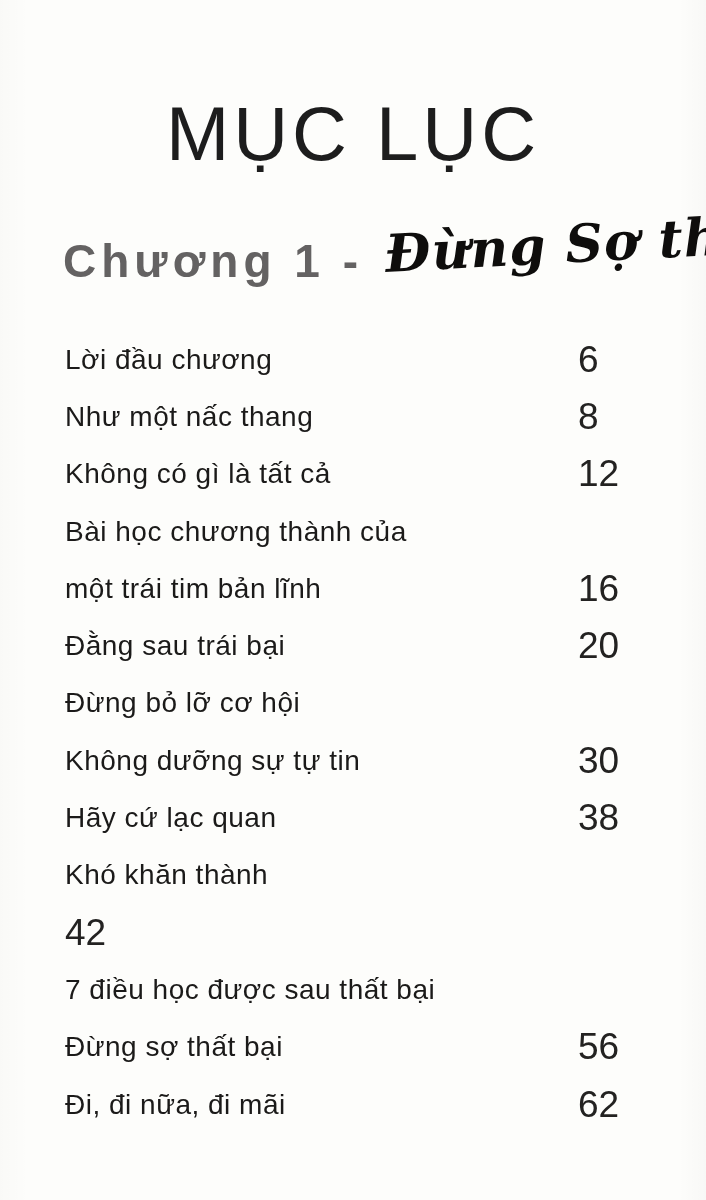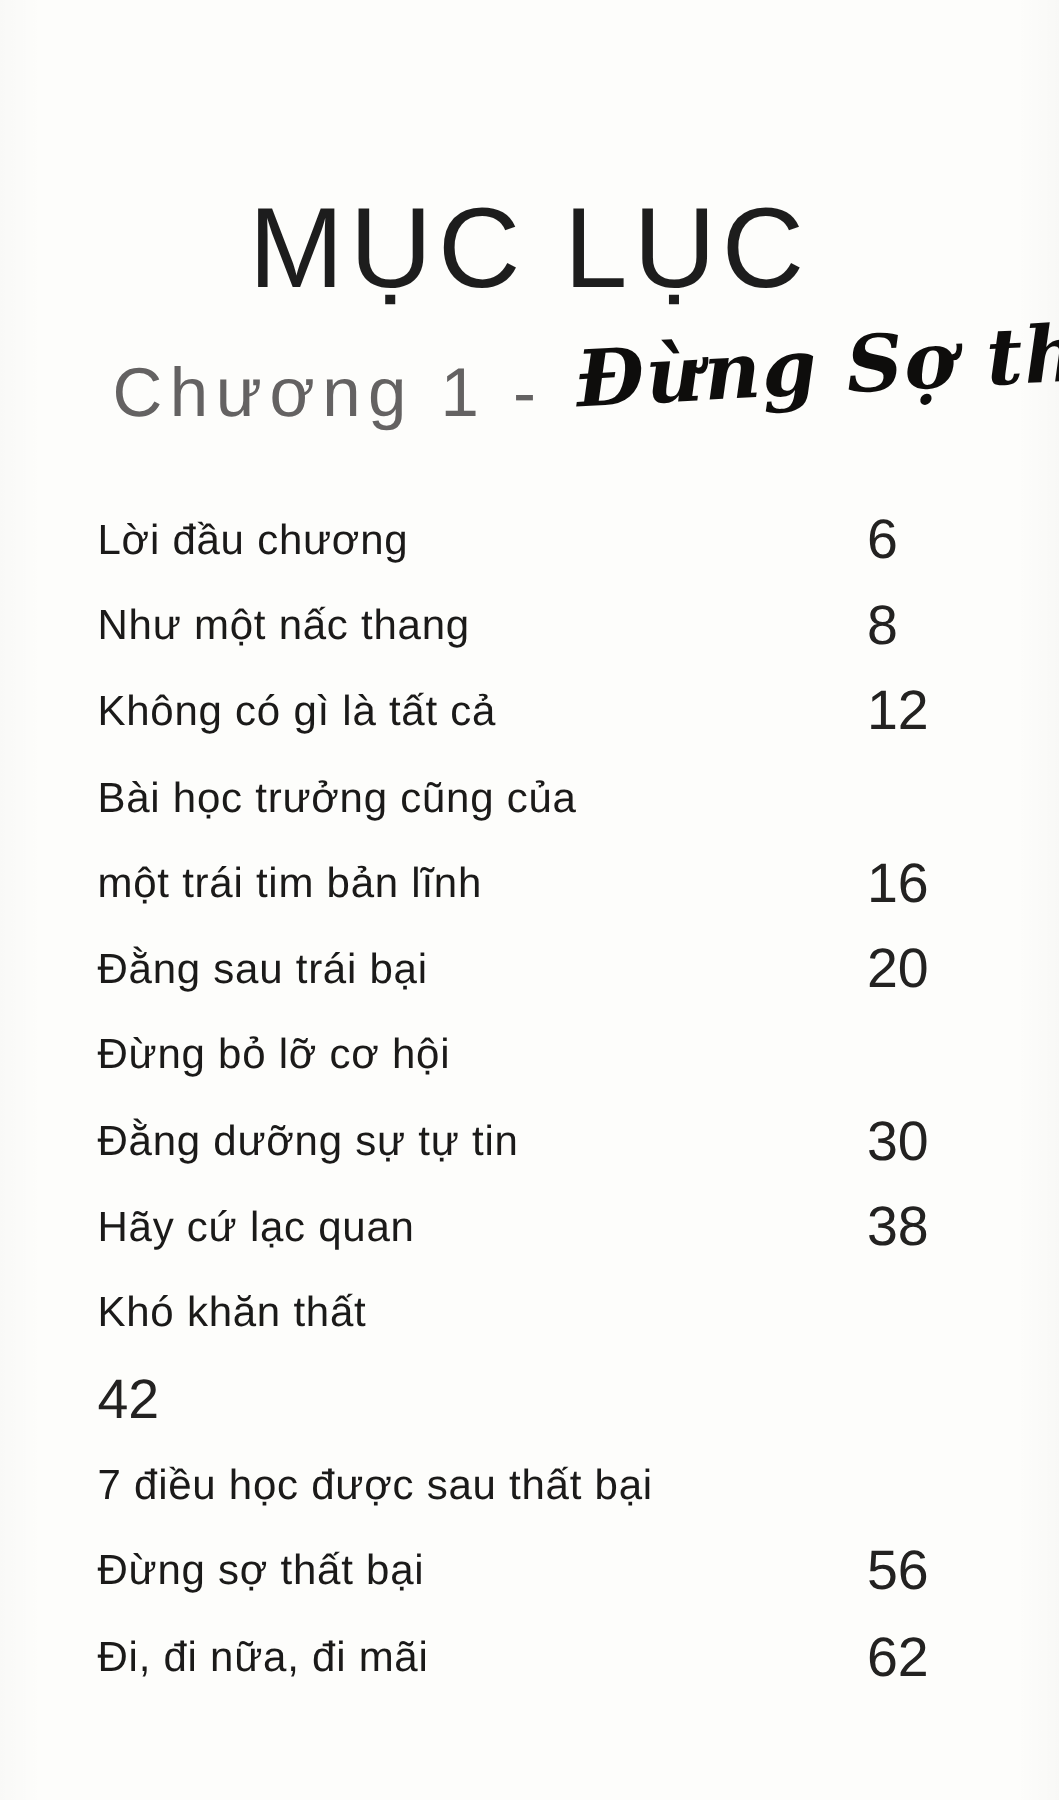--- a/index.html
+++ b/index.html
@@ -25,39 +25,37 @@
     position: absolute;
     top: 92px;
     left: 0;
     width: 100%;
     text-align: center;
     font-size: 76px;
     font-weight: 300;
     letter-spacing: 4px;
     color: #1d1d1d;
     line-height: 1.1;
-    margin-top: 32px;
   }
   .chapter {
     position: absolute;
     top: 218px;
     left: 63px;
     right: 20px;
     display: flex;
     align-items: flex-start;
     white-space: nowrap;
   }
   .chapter-label {
     font-size: 46px;
-    font-weight: 400;
+    font-weight: 700;
     letter-spacing: 5px;
     color: #646262;
     line-height: 1.3;
     padding-top: 14px;
-    margin-left: 12px;
   }
   .chapter-name {
     font-family: "DejaVu Serif", serif;
     font-style: italic;
     font-weight: 700;
     font-size: 52px;
     color: #0e0d0c;
     margin-left: 24px;
     transform: rotate(-3deg);
     transform-origin: left bottom;
@@ -111,50 +109,50 @@
     <span class="toc-title">Như một nấc thang</span>
     <span class="toc-page">8</span>
   </div>
 
   <div class="toc-row">
     <span class="toc-title">Không có gì là tất cả</span>
     <span class="toc-page">12</span>
   </div>
 
   <div class="toc-row">
-    <span class="toc-title">Bài học trưởng cũng của</span>
+    <span class="toc-title">Bài học chương thành của</span>
     <span class="toc-page"></span>
   </div>
 
   <div class="toc-row">
     <span class="toc-title">một trái tim bản lĩnh</span>
     <span class="toc-page">16</span>
   </div>
 
   <div class="toc-row">
     <span class="toc-title">Đằng sau trái bại</span>
     <span class="toc-page">20</span>
   </div>
 
   <div class="toc-row">
     <span class="toc-title">Đừng bỏ lỡ cơ hội</span>
   </div>
 
   <div class="toc-row">
-    <span class="toc-title">Đằng dưỡng sự tự tin</span>
+    <span class="toc-title">Không dưỡng sự tự tin</span>
     <span class="toc-page">30</span>
   </div>
 
   <div class="toc-row">
     <span class="toc-title">Hãy cứ lạc quan</span>
     <span class="toc-page">38</span>
   </div>
 
   <div class="toc-row">
-    <span class="toc-title">Khó khăn thất</span>
+    <span class="toc-title">Khó khăn thành</span>
     <span class="toc-page"></span>
   </div>
 
   <div class="toc-row">
     <span class="toc-page">42</span>
   </div>
 
   <div class="toc-row">
     <span class="toc-title">7 điều học được sau thất bại</span>
   </div>

